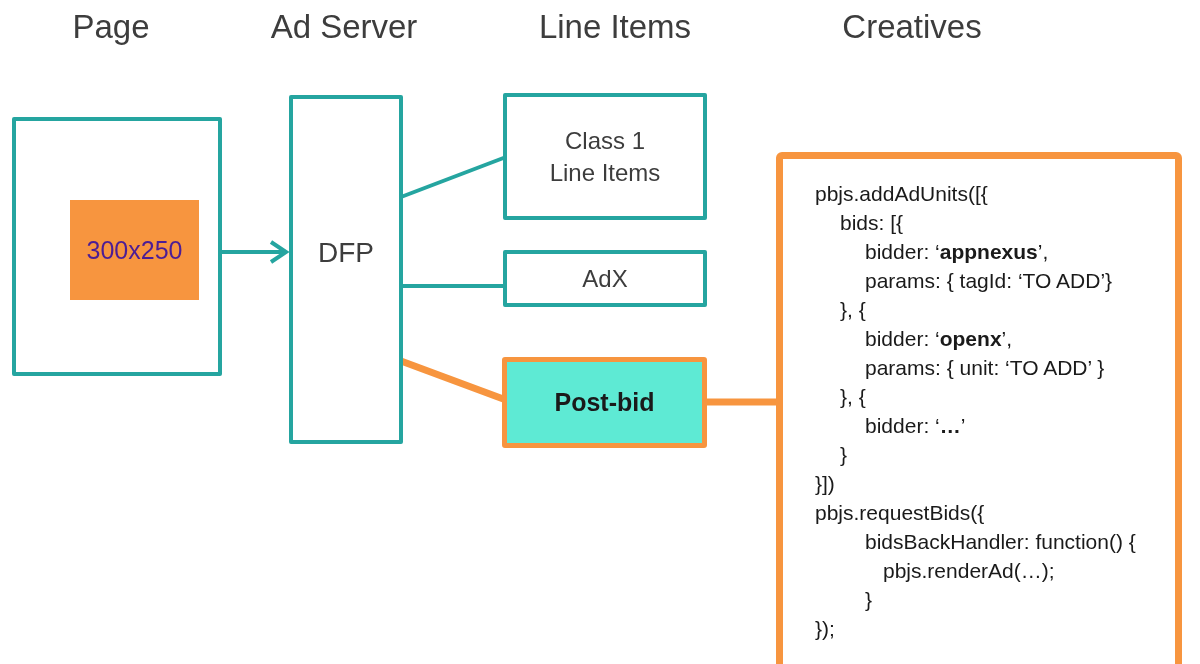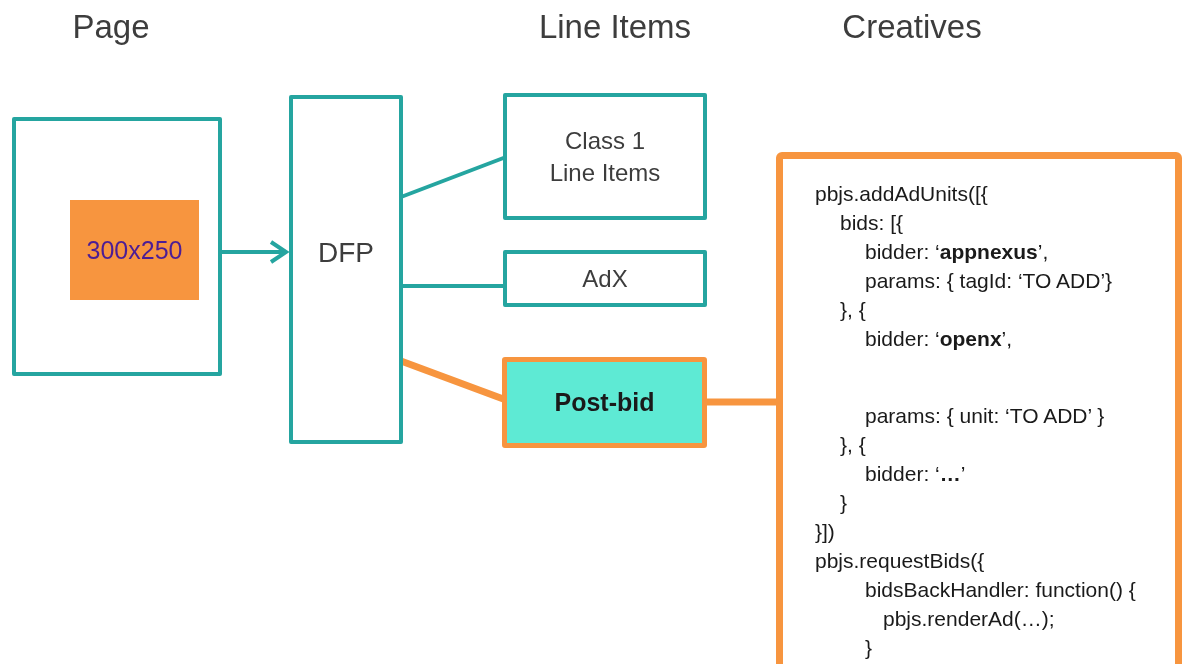--- a/index.html
+++ b/index.html
@@ -89,20 +89,21 @@
   }
   .stroke-teal   { stroke: var(--teal); }
   .stroke-orange { stroke: var(--orange); }
 </style>
 </head>
 <body>
 
 <div class="canvas">
 
   <div class="hdr" style="left:111px;">Page</div>
+  <div class="hdr" style="left:344px;">Ad Server</div>
   <div class="hdr" style="left:615px;">Line Items</div>
   <div class="hdr" style="left:912px;">Creatives</div>
 
   <svg class="connectors" viewBox="0 0 1200 664">
 
     <line class="stroke-teal" x1="199" y1="252" x2="284" y2="252" stroke-width="4"></line>
     <polyline class="stroke-teal" points="271,242 286,252 271,262" fill="none" stroke-width="4"></polyline>
 
     <line class="stroke-teal" x1="401" y1="197" x2="506" y2="157" stroke-width="4"></line>
 
@@ -134,21 +135,21 @@
   </div>
 
   <div class="creatives-box">
     <div>
         <div class="code-line" style="padding-left: 0px;"><span>pbjs.addAdUnits([{</span></div>
         <div class="code-line" style="padding-left: 25px;"><span>bids: [{</span></div>
         <div class="code-line" style="padding-left: 50px;"><span>bidder: ‘</span><span class="b">appnexus</span><span>’,</span></div>
         <div class="code-line" style="padding-left: 50px;"><span>params: { tagId: ‘TO ADD’}</span></div>
         <div class="code-line" style="padding-left: 25px;"><span>}, {</span></div>
         <div class="code-line" style="padding-left: 50px;"><span>bidder: ‘</span><span class="b">openx</span><span>’,</span></div>
-        <div class="code-line" style="padding-left: 50px; margin-top: 48px;"><span>params: { unit: ‘TO ADD’ }</span></div>
+        <div class="code-line" style="padding-left: 50px;"><span>params: { unit: ‘TO ADD’ }</span></div>
         <div class="code-line" style="padding-left: 25px;"><span>}, {</span></div>
         <div class="code-line" style="padding-left: 50px;"><span>bidder: ‘</span><span class="b">…</span><span>’</span></div>
         <div class="code-line" style="padding-left: 25px;"><span>}</span></div>
         <div class="code-line" style="padding-left: 0px;"><span>}])</span></div>
         <div class="code-line" style="padding-left: 0px;"><span>pbjs.requestBids({</span></div>
         <div class="code-line" style="padding-left: 50px;"><span>bidsBackHandler: function() {</span></div>
         <div class="code-line" style="padding-left: 68px;"><span>pbjs.renderAd(…);</span></div>
         <div class="code-line" style="padding-left: 50px;"><span>}</span></div>
         <div class="code-line" style="padding-left: 0px;"><span>});</span></div>
       </div>

